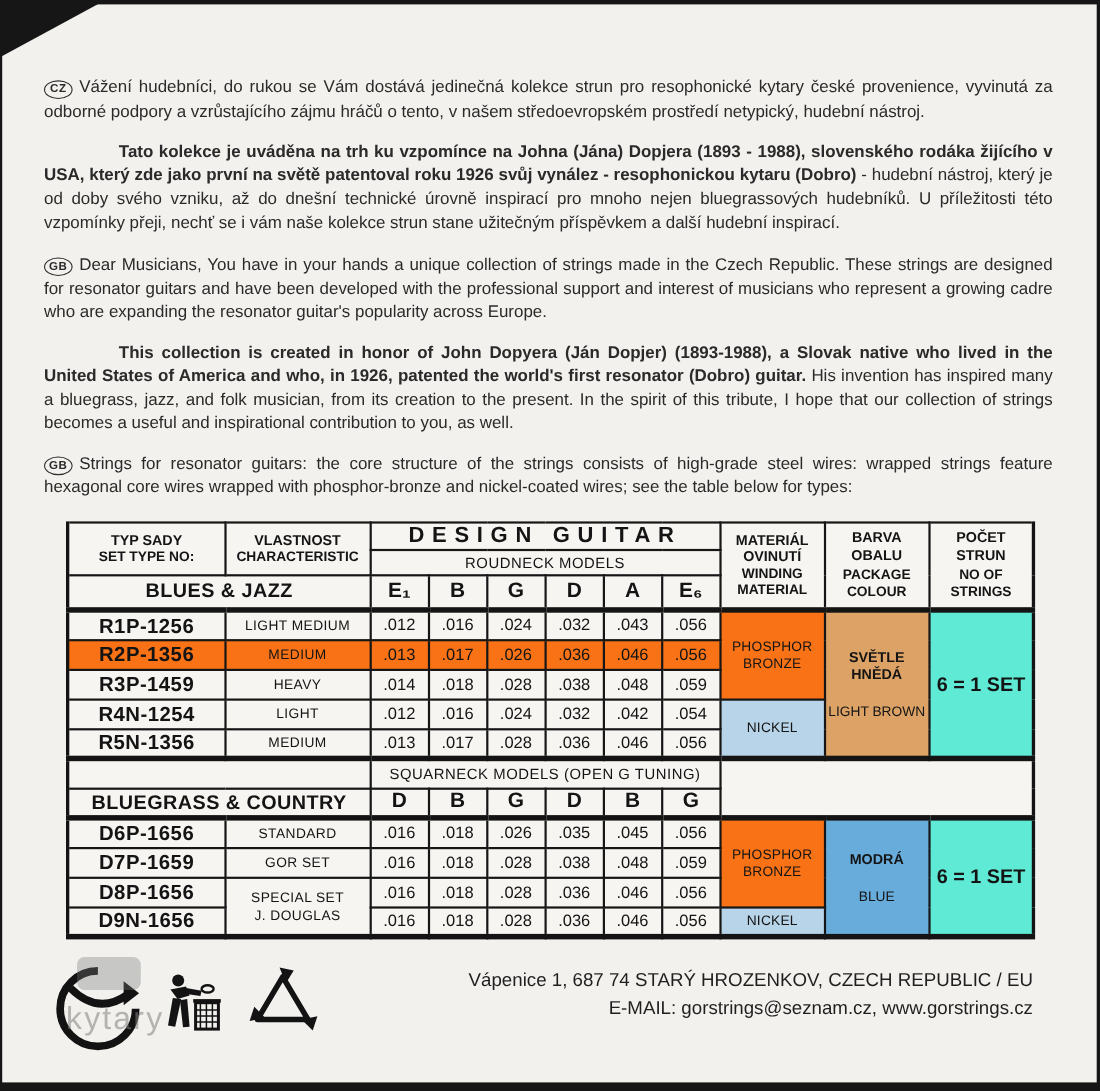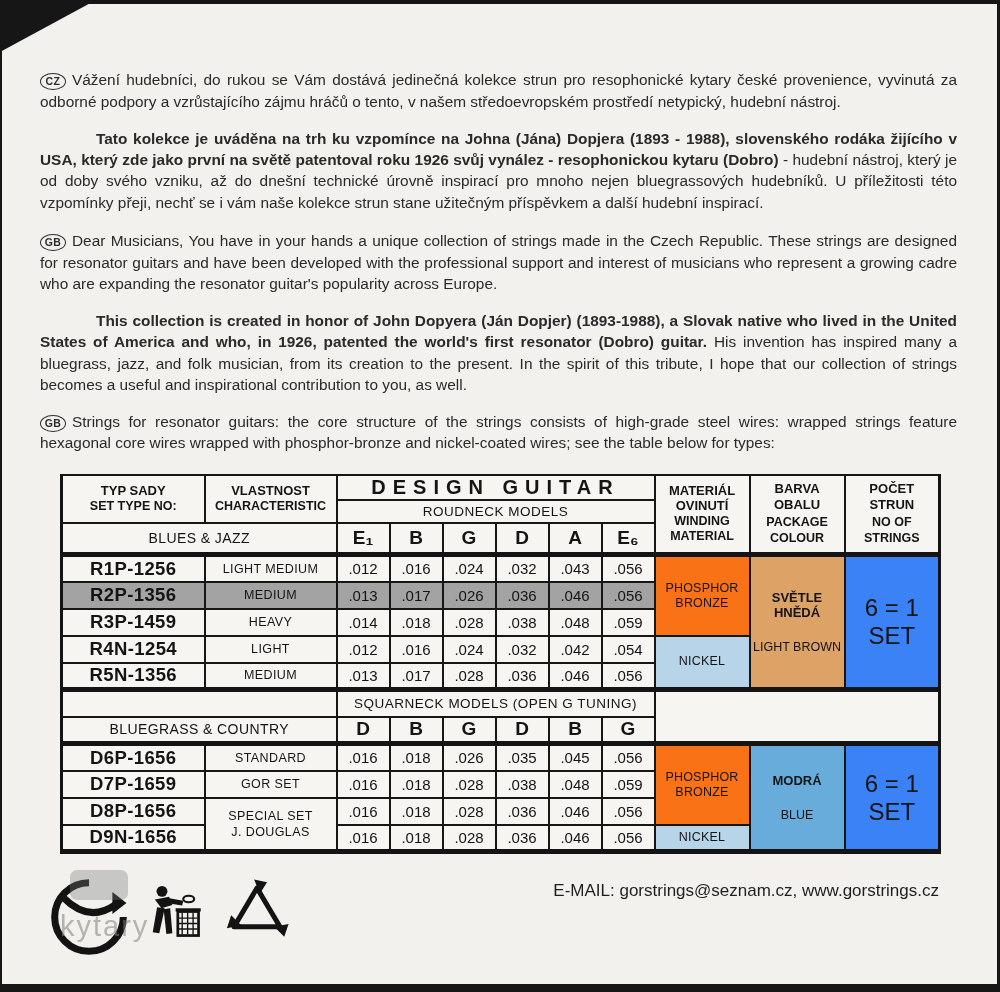--- a/index.html
+++ b/index.html
@@ -26,49 +26,49 @@
   .blk { margin:0 0 0 0; }
   .gap-a { margin-top:17px; }
   .gap-b { margin-top:15px; }
   .gap-c { margin-top:14px; }
   .badge {
     display:inline-block; min-width:26px; height:17px; line-height:14px;
     border:1.8px solid #2c2c2c; border-radius:50%;
     font-size:10.5px; font-weight:700; letter-spacing:.5px;
     text-align:center; vertical-align:0px; margin-right:6px; padding:0 2px;
   }
-  .bold { font-weight:700; }
+  .bold { font-weight:700;margin-left:12px; }
 
   
   table.spec {
     border-collapse:collapse; table-layout:fixed;
     width:880px; margin:20px 0 0 20px;
     background:#f6f5f2; color:#141414;
   }
   table.spec { border:3px solid #141414; border-top-width:2px; border-bottom-width:5px; }
   table.spec td { border:2px solid #161616; text-align:center; vertical-align:middle; padding:0; }
   tr.bar > td { border-top:5px solid #141414; }
   td.set { border-width:3px; font-weight:700; font-size:18.5px; letter-spacing:.4px; }
   td.chr { font-size:12.5px; letter-spacing:.4px; }
   td.g   { font-size:15px; }
   td.note{ font-size:19px; font-weight:600; }
-  .hl { background:#a3a3a3; }
+  .hl { background:#f97316; }
   .tan { background:#f97316; }
   .nickel { background:#b8d4e9; }
   .brown { background:#dca266; }
   .blue { background:#68acdc; }
   .hdr-cz { font-size:13px; font-weight:700; line-height:15.5px; }
   .hdr-en { font-size:12.5px; font-weight:700; line-height:15.5px; }
   td.design { font-size:20px; font-weight:700; letter-spacing:7px; }
   td.subhead { font-size:13.5px; font-weight:400; letter-spacing:.5px; }
-  td.section { font-size:14px; font-weight:400; letter-spacing:.4px; }
+  td.section { font-size:18px; font-weight:700; letter-spacing:.4px; }
   .wind { font-size:12.5px; line-height:15px; letter-spacing:.2px; }
   .pkg-cz { font-size:13px; font-weight:700; line-height:15px; }
   .pkg-en { font-size:12.5px; font-weight:400; line-height:15px; margin-top:20px; }
-  td.cnt { font-size:24px; font-weight:400; background:#3b82f6; }
+  td.cnt { font-size:18px; font-weight:700; background:#5eead4; }
   .sp-line { font-size:12.5px; line-height:16px; letter-spacing:.4px; }
 
   
   .footer { display:flex; align-items:flex-start; margin:24px 0 0 10px; }
   .icons { display:flex; align-items:flex-start; gap:16px; position:relative; }
   .icon-col { display:flex; flex-direction:column; align-items:center; }
   .contact { margin-left:auto; text-align:right; font-size:17px; line-height:26px; color:#1f1f1f; padding-right:18px; }
   .contact .name { font-weight:700; font-size:17.5px; }
   .wm-text {
     position:absolute; left:10px; top:32px; z-index:3;
@@ -311,19 +311,20 @@
           <svg viewBox="0 0 100 92" width="74" height="66">
             <path d="M50 14 L82 68 L18 68 Z" fill="none" stroke="#131313" stroke-width="7" stroke-linejoin="round"></path>
             <polygon points="46,2 64,6 54,22" fill="#131313"></polygon>
             <polygon points="94,64 88,82 74,68" fill="#131313"></polygon>
             <polygon points="8,70 14,52 28,66" fill="#131313"></polygon>
           </svg>
 
         </span>
       </div>
       <div class="contact">
+        <div>Vápenice 1, 687 74 STARÝ HROZENKOV, CZECH REPUBLIC / EU</div>
         <div>E-MAIL:  gorstrings@seznam.cz, www.gorstrings.cz</div>
       </div>
     </div>
 
   </div>
 </div>
 <div class="corner-tl"></div>
 
 </body></html>

